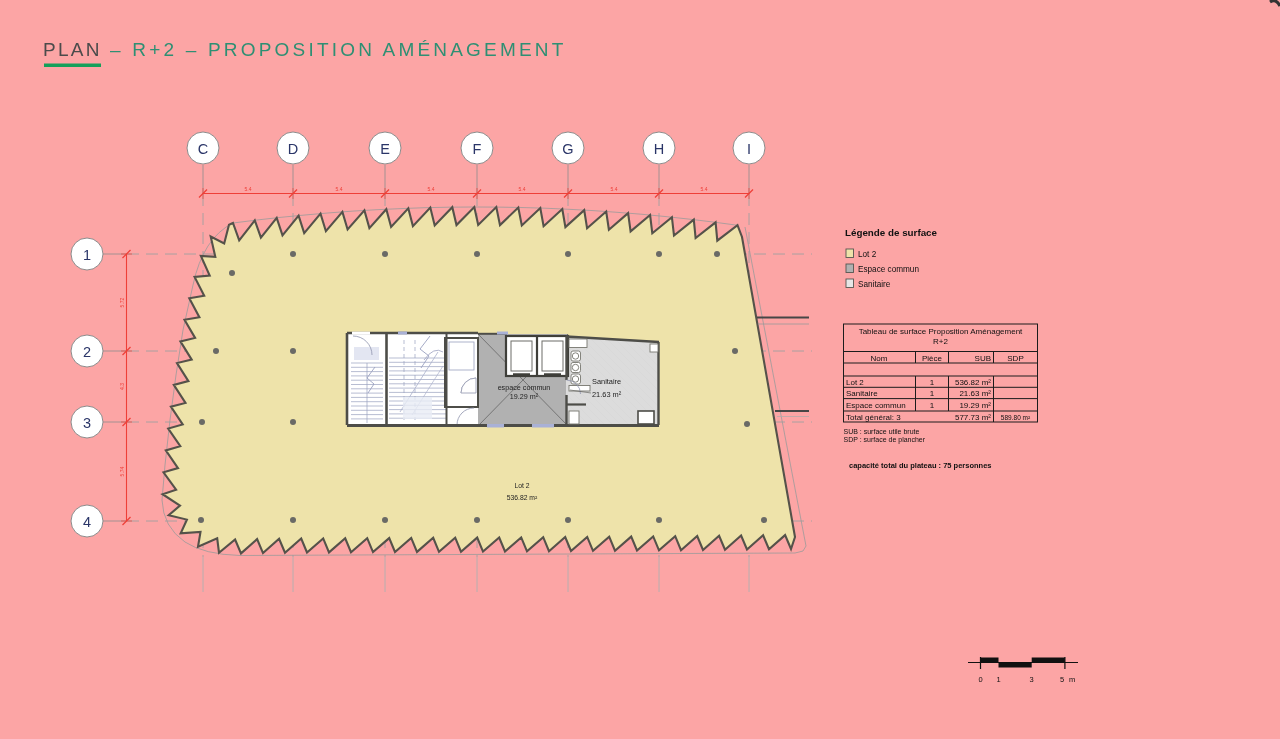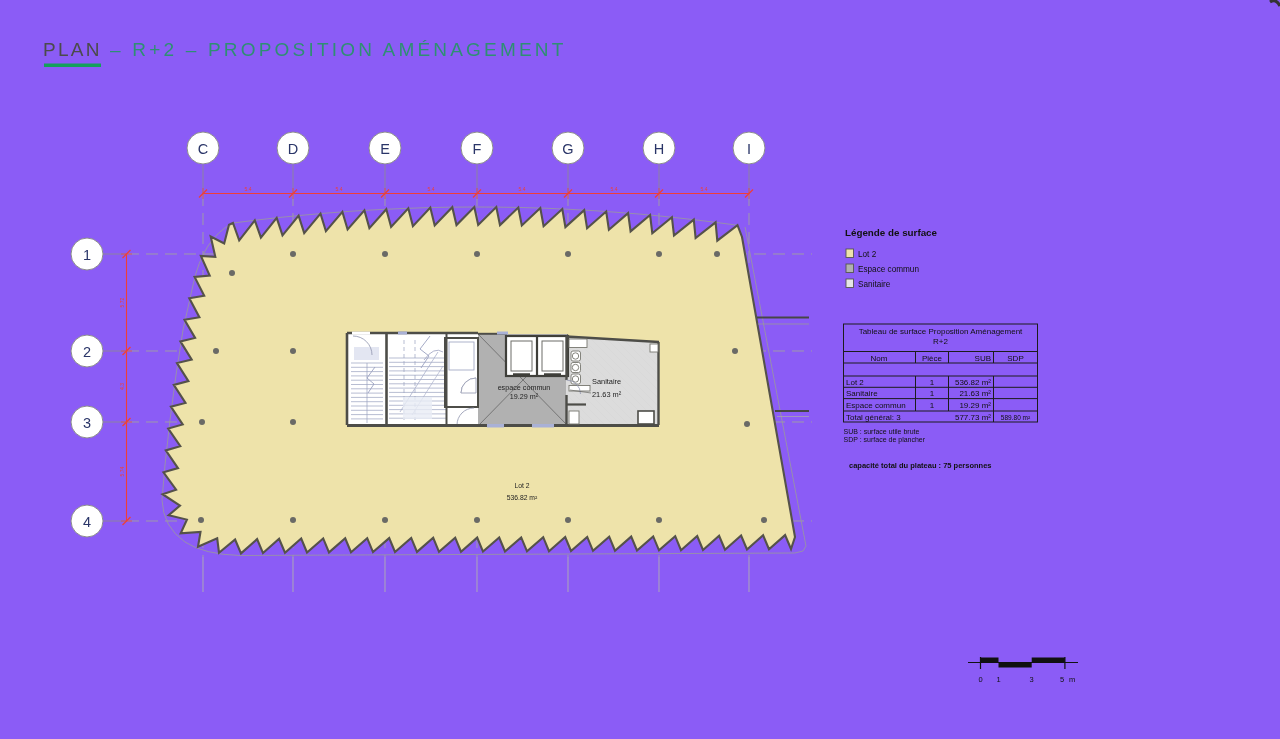--- a/index.html
+++ b/index.html
@@ -1,17 +1,17 @@
 <!DOCTYPE html>
 <html lang="fr"><head>
 <meta charset="utf-8">
 <title>Plan R+2</title>
 <style>
   html,body{margin:0;padding:0;background:#ffffff;}
-  #page{position:relative;width:1280px;height:739px;background:#8b5cf6;overflow:hidden;
+  #page{position:relative;width:1280px;height:739px;background:#fca5a5;overflow:hidden;
         font-family:"Liberation Sans", sans-serif;}
   svg text{font-family:"Liberation Sans", sans-serif;}
 </style>
 </head>
 <body>
 <div id="page">
 <svg width="1280" height="739" viewBox="0 0 1280 739">
 <defs>
   <clipPath id="sanclip">
           <path d="M566,336 L659,342 L659,425 L566,425 Z"></path>

